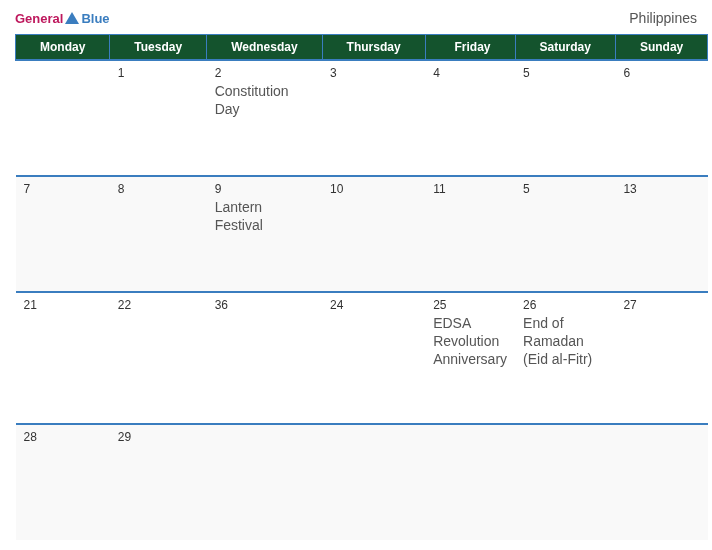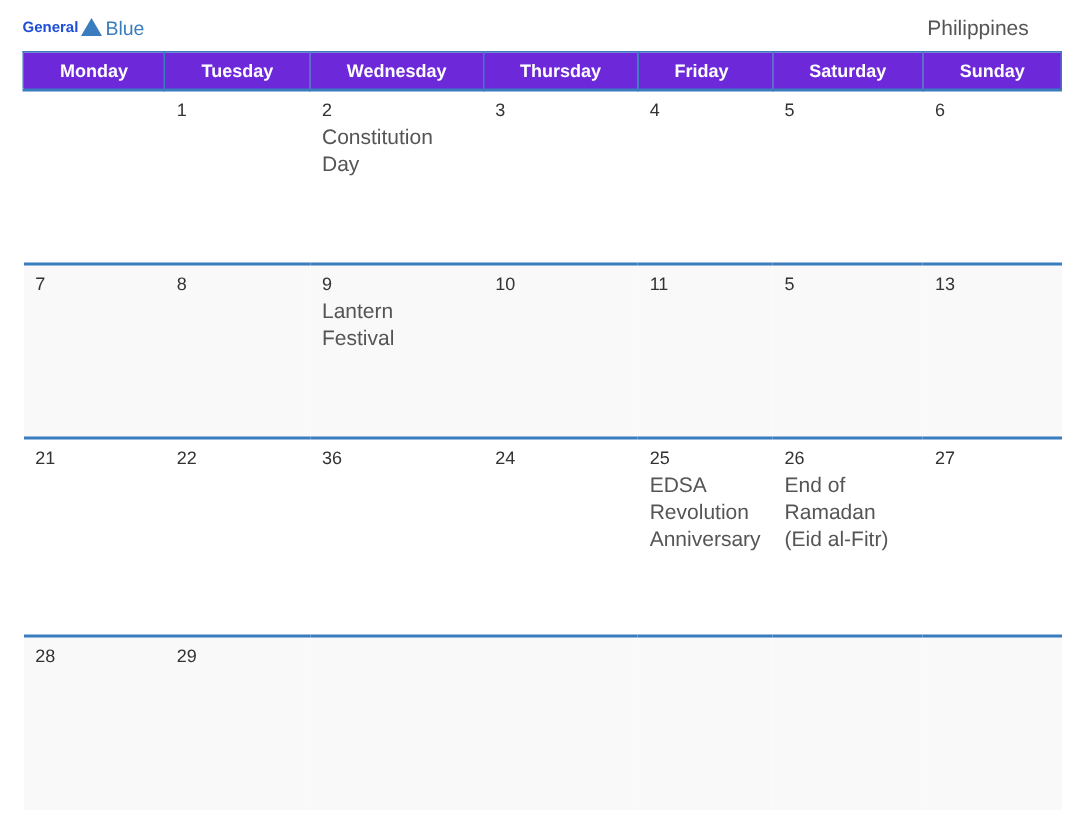--- a/index.html
+++ b/index.html
@@ -24,28 +24,28 @@
       margin-bottom: 8px;
     }
     .logo {
       display: flex;
       align-items: center;
       font-size: 13px;
       font-weight: bold;
       color: #333;
     }
     .logo-general {
-      color: #1d4ed8;
-      font-size: 10px;
+      color: #be185d;
+      font-size: 13px;
       font-weight: bold;
     }
     .logo-blue {
       color: #3a7dbf;
       font-size: 13px;
-      font-weight: normal;
+      font-weight: bold;
       text-align: right;
     }
     .logo-triangle {
       width: 0;
       height: 0;
       border-left: 7px solid transparent;
       border-right: 7px solid transparent;
       border-bottom: 12px solid #3a7dbf;
       margin-left: 2px;
       margin-right: 2px;
@@ -55,35 +55,35 @@
     .calendar-title {
       font-size: 32px;
       font-weight: normal;
       color: #333;
       text-align: center;
       flex: 1;
     }
     .country {
       font-size: 14px;
       color: #555;
-      text-align: center;
+      text-align: right;
       min-width: 90px;
     }
     .calendar-table {
       width: 100%;
       border-collapse: collapse;
       flex: 1;
     }
     .calendar-table thead tr th {
-      background-color: #6d28d9;
+      background-color: #14532d;
       color: #fff;
       font-size: 12px;
       font-weight: bold;
       padding: 5px 24px;
-      text-align: left;
+      text-align: right;
       border: 1px solid #3a7dbf;
     }
     .calendar-table tbody tr {
       border-top: 2px solid #3a7dbf;
     }
     .calendar-table tbody tr td {
       vertical-align: top;
       padding: 5px 8px;
       font-size: 12px;
       color: #333;

